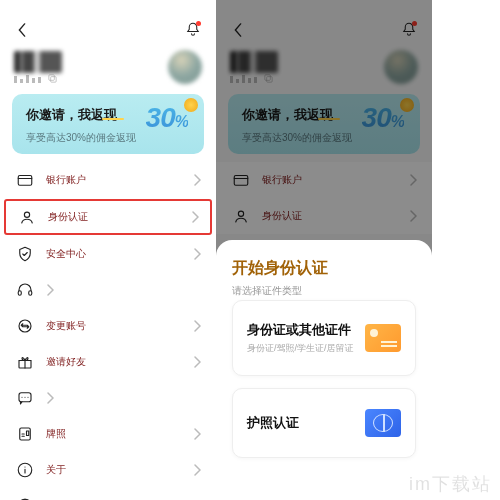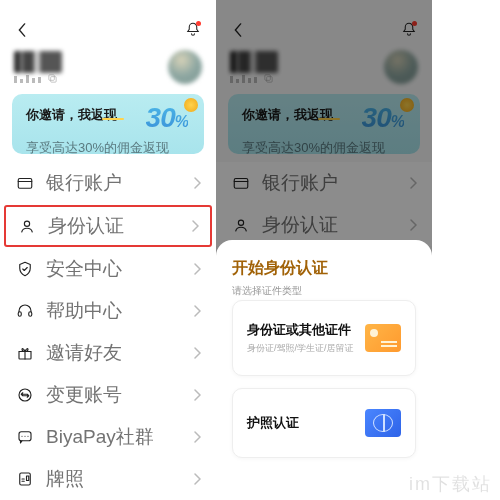--- a/index.html
+++ b/index.html
@@ -22,28 +22,28 @@
 .subbars span{display:block;width:3px;background:#bbb}
 .subbars span:nth-child(1){height:7px}
 .subbars span:nth-child(2){height:4px}
 .subbars span:nth-child(3){height:8px}
 .subbars span:nth-child(4){height:5px}
 .subbars span:nth-child(5){height:6px}
 .copyicon{opacity:.5}
 .avatar{width:34px;height:34px;border-radius:50%;background:radial-gradient(circle at 40% 30%,#d6d2b8,#8ea7a2 50%,#7b9690);filter:blur(2px)}
 .banner{margin:0 12px 8px;background:linear-gradient(180deg,#b9ecf1,#a8e4ec);border-radius:10px;padding:12px 14px;position:relative;height:60px;overflow:hidden}
 .banner .t1{font-size:13px;font-weight:600;color:#1a1a1a}
-.banner .t2{font-size:13px;color:#5a7a80;margin-top:15px}
+.banner .t2{font-size:10px;color:#5a7a80;margin-top:7px}
 .banner .pct{position:absolute;right:16px;top:8px;font-size:28px;font-weight:800;font-style:italic;background:linear-gradient(180deg,#4bb8e8,#3a8fd8);-webkit-background-clip:text;background-clip:text;color:transparent;letter-spacing:-1px}
 .banner .coin{position:absolute;right:6px;top:4px;width:14px;height:14px;background:radial-gradient(circle,#ffd34d,#f0a818);border-radius:50%}
 .banner .dash{position:absolute;right:80px;top:24px;width:22px;height:2px;background:#ffd34d;border-radius:2px}
 .menu{padding:0 0}
 .mi{display:flex;align-items:center;padding:8px 15px;position:relative;background:#fff}
 .mi .icn{width:20px;height:20px;display:flex;align-items:center;justify-content:center;margin-right:11px;color:#333}
-.mi .lbl{flex:1;font-size:19px;color:#737373}
+.mi .lbl{flex:1;font-size:10px;color:#7f1d1d}
 .mi .chev{color:#bbb}
 .mi.hl{border:2px solid #e53935;border-radius:3px;margin:1px 4px;padding:6px 11px}
 .sheet{position:absolute;bottom:0;left:0;right:0;background:#fff;border-radius:16px 16px 0 0;padding:18px 16px 30px;z-index:10}
 .sheet h3{font-size:16px;font-weight:700;color:#a16207}
 .sheet .sub{font-size:10px;color:#999;margin:5px 0 2px}
 .card{background:#fff;border:1px solid #eee;border-radius:10px;padding:20px 14px;display:flex;align-items:center;justify-content:space-between;margin-bottom:12px;box-shadow:0 1px 4px rgba(0,0,0,0.04)}
 .card .ct{font-size:13px;font-weight:600;color:#111}
 .card .cs{font-size:9px;color:#aaa;margin-top:3px}
 .card .cicon{width:36px;height:28px;border-radius:4px}
 .card .cicon.id{background:linear-gradient(135deg,#ffb547,#ff9a2e);position:relative}
@@ -147,21 +147,34 @@
           </span>
         </div>
         <div class="mi">
           <span class="icn">
             <svg viewBox="0 0 24 24" width="18" height="18">
               <path d="M4 13v-1a8 8 0 0 1 16 0v1" stroke="#222" stroke-width="1.5" fill="none" stroke-linecap="round" stroke-linejoin="round"></path>
               <rect x="3" y="13" width="4" height="6" rx="2" stroke="#222" stroke-width="1.5" fill="none" stroke-linecap="round" stroke-linejoin="round"></rect>
               <rect x="17" y="13" width="4" height="6" rx="2" stroke="#222" stroke-width="1.5" fill="none" stroke-linecap="round" stroke-linejoin="round"></rect>
             </svg>
           </span>
-          <span class="lbl">帮助中心</span>
+          <span class="chev">
+            <svg width="8" height="12" viewBox="0 0 8 12">
+              <path d="M2 1l5 5-5 5" stroke="#bbb" stroke-width="1.5" fill="none" stroke-linecap="round"></path>
+            </svg>
+          </span>
+        </div>
+        <div class="mi">
+          <span class="icn">
+            <svg viewBox="0 0 24 24" width="18" height="18">
+              <circle cx="12" cy="12" r="8" stroke="#222" stroke-width="1.5" fill="none" stroke-linecap="round" stroke-linejoin="round"></circle>
+              <path d="M9 9l-2 2 2 2M15 15l2-2-2-2M7 11h8M9 13h8" stroke="#222" stroke-width="1.5" fill="none" stroke-linecap="round" stroke-linejoin="round"></path>
+            </svg>
+          </span>
+          <span class="lbl">变更账号</span>
           <span class="chev">
             <svg width="8" height="12" viewBox="0 0 8 12">
               <path d="M2 1l5 5-5 5" stroke="#bbb" stroke-width="1.5" fill="none" stroke-linecap="round"></path>
             </svg>
           </span>
         </div>
         <div class="mi">
           <span class="icn">
             <svg viewBox="0 0 24 24" width="18" height="18">
               <rect x="4" y="10" width="16" height="10" rx="1" stroke="#222" stroke-width="1.5" fill="none" stroke-linecap="round" stroke-linejoin="round"></rect>
@@ -171,39 +184,24 @@
           <span class="lbl">邀请好友</span>
           <span class="chev">
             <svg width="8" height="12" viewBox="0 0 8 12">
               <path d="M2 1l5 5-5 5" stroke="#bbb" stroke-width="1.5" fill="none" stroke-linecap="round"></path>
             </svg>
           </span>
         </div>
         <div class="mi">
           <span class="icn">
             <svg viewBox="0 0 24 24" width="18" height="18">
-              <circle cx="12" cy="12" r="8" stroke="#222" stroke-width="1.5" fill="none" stroke-linecap="round" stroke-linejoin="round"></circle>
-              <path d="M9 9l-2 2 2 2M15 15l2-2-2-2M7 11h8M9 13h8" stroke="#222" stroke-width="1.5" fill="none" stroke-linecap="round" stroke-linejoin="round"></path>
-            </svg>
-          </span>
-          <span class="lbl">变更账号</span>
-          <span class="chev">
-            <svg width="8" height="12" viewBox="0 0 8 12">
-              <path d="M2 1l5 5-5 5" stroke="#bbb" stroke-width="1.5" fill="none" stroke-linecap="round"></path>
-            </svg>
-          </span>
-        </div>
-        <div class="mi">
-          <span class="icn">
-            <svg viewBox="0 0 24 24" width="18" height="18">
               <rect x="4" y="5" width="16" height="12" rx="3" stroke="#222" stroke-width="1.5" fill="none" stroke-linecap="round" stroke-linejoin="round"></rect>
               <path d="M8 11h.01M12 11h.01M16 11h.01M8 17l-2 3v-3" stroke="#222" stroke-width="1.5" fill="none" stroke-linecap="round" stroke-linejoin="round"></path>
             </svg>
           </span>
-          <span class="lbl">BiyaPay社群</span>
           <span class="chev">
             <svg width="8" height="12" viewBox="0 0 8 12">
               <path d="M2 1l5 5-5 5" stroke="#bbb" stroke-width="1.5" fill="none" stroke-linecap="round"></path>
             </svg>
           </span>
         </div>
         <div class="mi">
           <span class="icn">
             <svg viewBox="0 0 24 24" width="18" height="18">
               <rect x="5" y="4" width="14" height="16" rx="2" stroke="#222" stroke-width="1.5" fill="none" stroke-linecap="round" stroke-linejoin="round"></rect>

